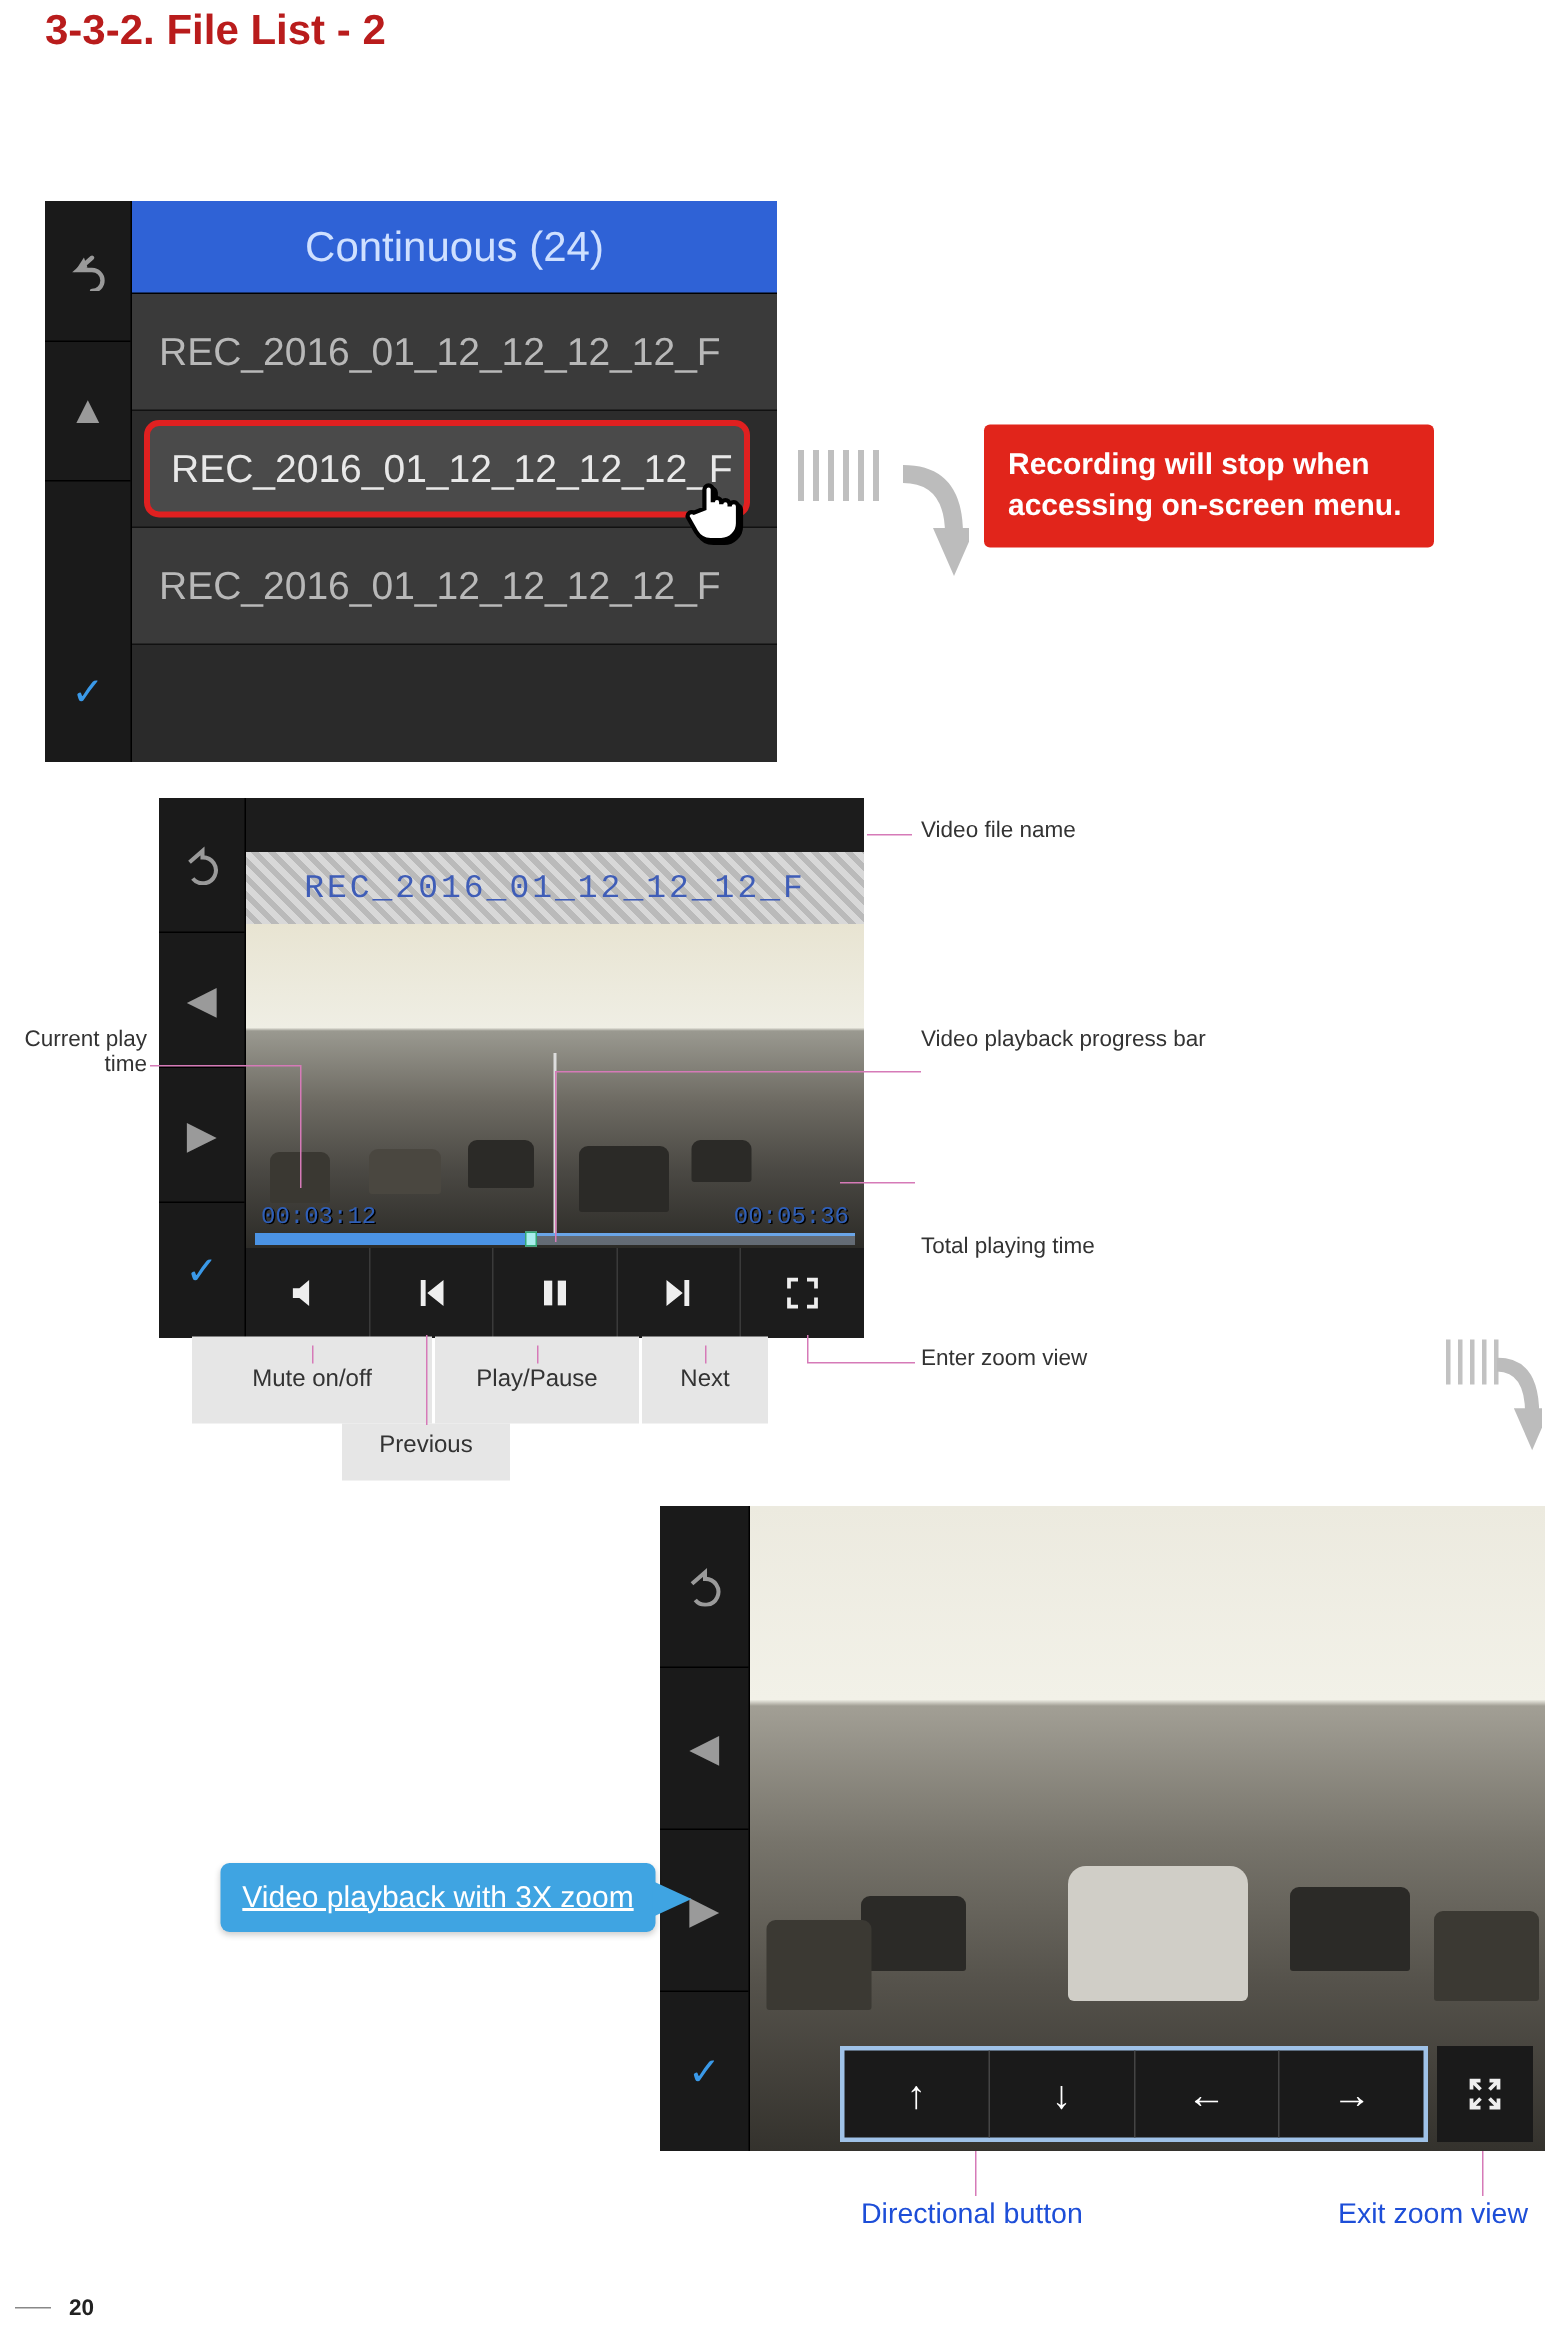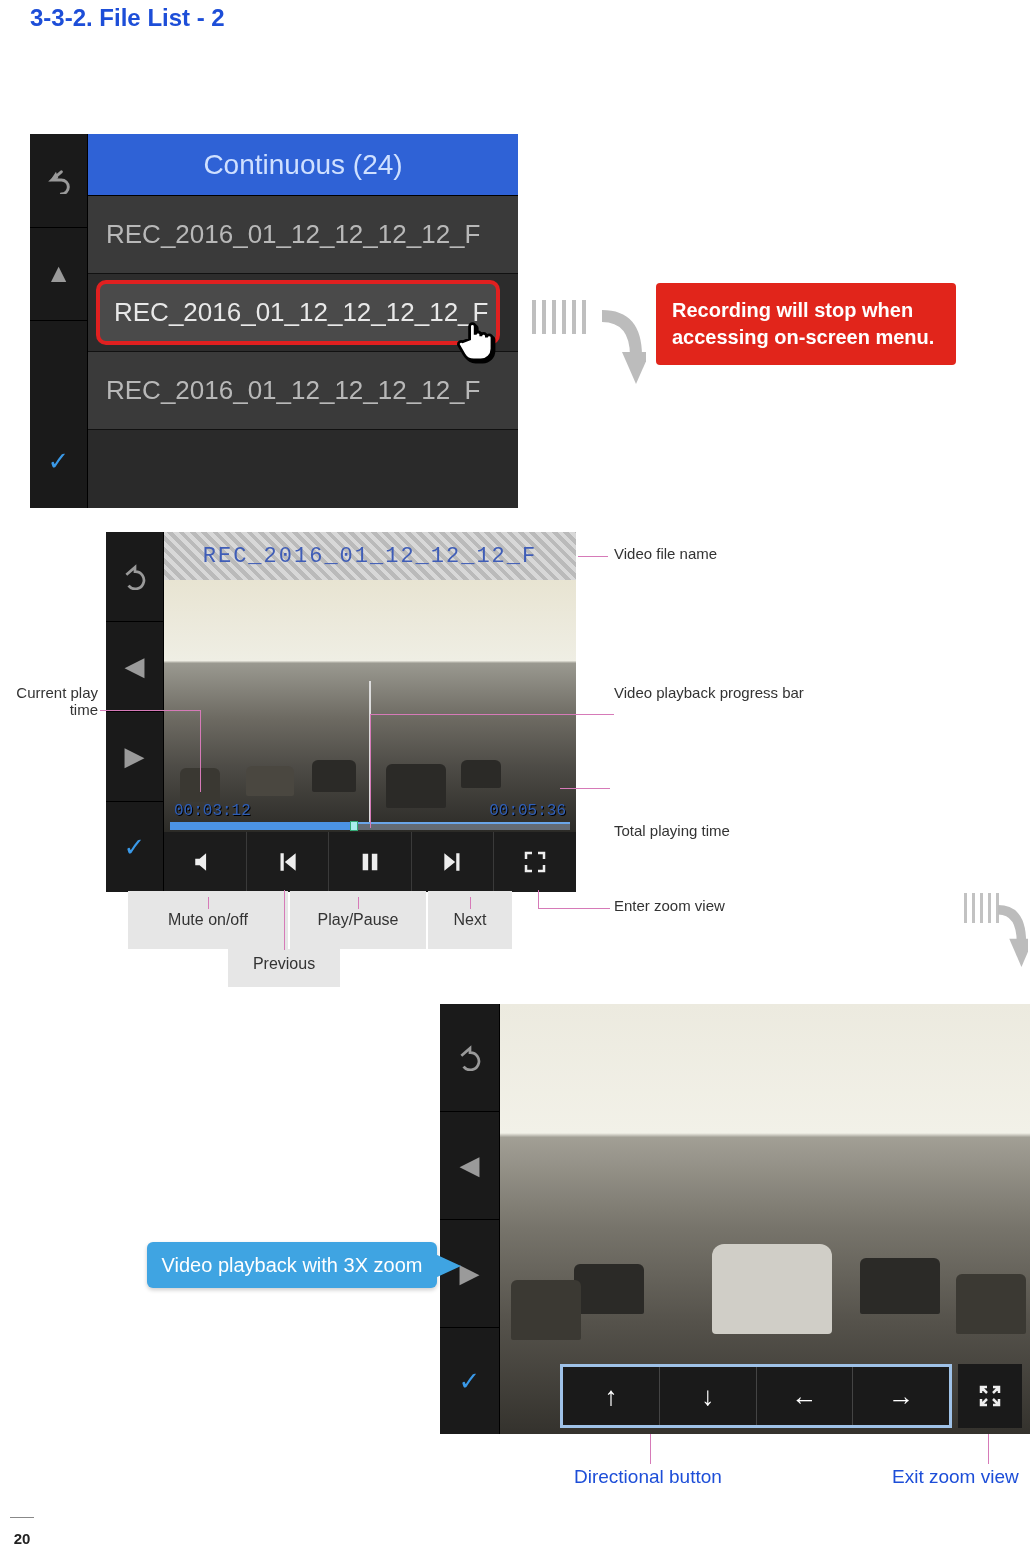--- a/index.html
+++ b/index.html
@@ -7,23 +7,23 @@
     font-family: "Segoe UI", Arial, sans-serif;
     background: #fff;
     width: 1030px;
     height: 1559px;
     position: relative;
     color: #333;
   }
   .section-title {
     position: absolute;
     top: 4px; left: 30px;
-    font-size: 24px;
+    font-size: 28px;
     font-weight: bold;
-    color: #1d4ed8;
+    color: #b91c1c;
     text-align: center;
   }
 
   
   .filelist-screen {
     position: absolute;
     top: 134px; left: 30px;
     width: 488px; height: 374px;
     background: #2a2a2a;
     display: flex;
@@ -134,20 +134,21 @@
   .filename-bar {
     height: 48px;
     background: repeating-linear-gradient(45deg,#d8d8d8 0 4px,#bababa 4px 8px);
     color: #3f5db7;
     font-family: "Courier New", monospace;
     font-size: 22px;
     letter-spacing: 2px;
     display: flex;
     align-items: center;
     justify-content: center;
+    margin-top: 36px;
   }
   .play-main { flex: 1; display: flex; flex-direction: column; }
   .video-area {
     flex: 1;
     position: relative;
     overflow: hidden;
   }
   .road-bg {
     position: absolute; inset: 0;
     background:
@@ -279,41 +280,42 @@
   .zoom-callout {
     position: absolute;
     top: 1242px; left: 147px;
     width: 290px; height: 46px;
     background: #3fa4e2;
     color: #fff;
     border-radius: 6px;
     font-size: 20px;
     display: flex; align-items: center; justify-content: center;
     box-shadow: 0 2px 4px rgba(0,0,0,0.2);
+    text-decoration: underline;
   }
   .zoom-callout::after {
     content: '';
     position: absolute;
     right: -24px; top: 12px;
     border-left: 26px solid #3fa4e2;
     border-top: 12px solid transparent;
     border-bottom: 12px solid transparent;
   }
 
   .zoom-ann {
     position: absolute;
     font-size: 19px; color: #1d4ed8;
   }
 
   .page-footer {
     position: absolute;
     bottom: 12px; left: 10px;
     font-size: 15px;
     color: #222;
-    display: flex; align-items: center; gap: 12px; flex-direction: column;
+    display: flex; align-items: center; gap: 12px;
   }
   .page-footer .dash { width: 24px; height: 1px; background: #888; display: inline-block; }
 </style>
 </head>
 <body>
 
 <div class="section-title">3-3-2. File List - 2</div>
 
 <div class="filelist-screen">
   <div class="sidebar">

